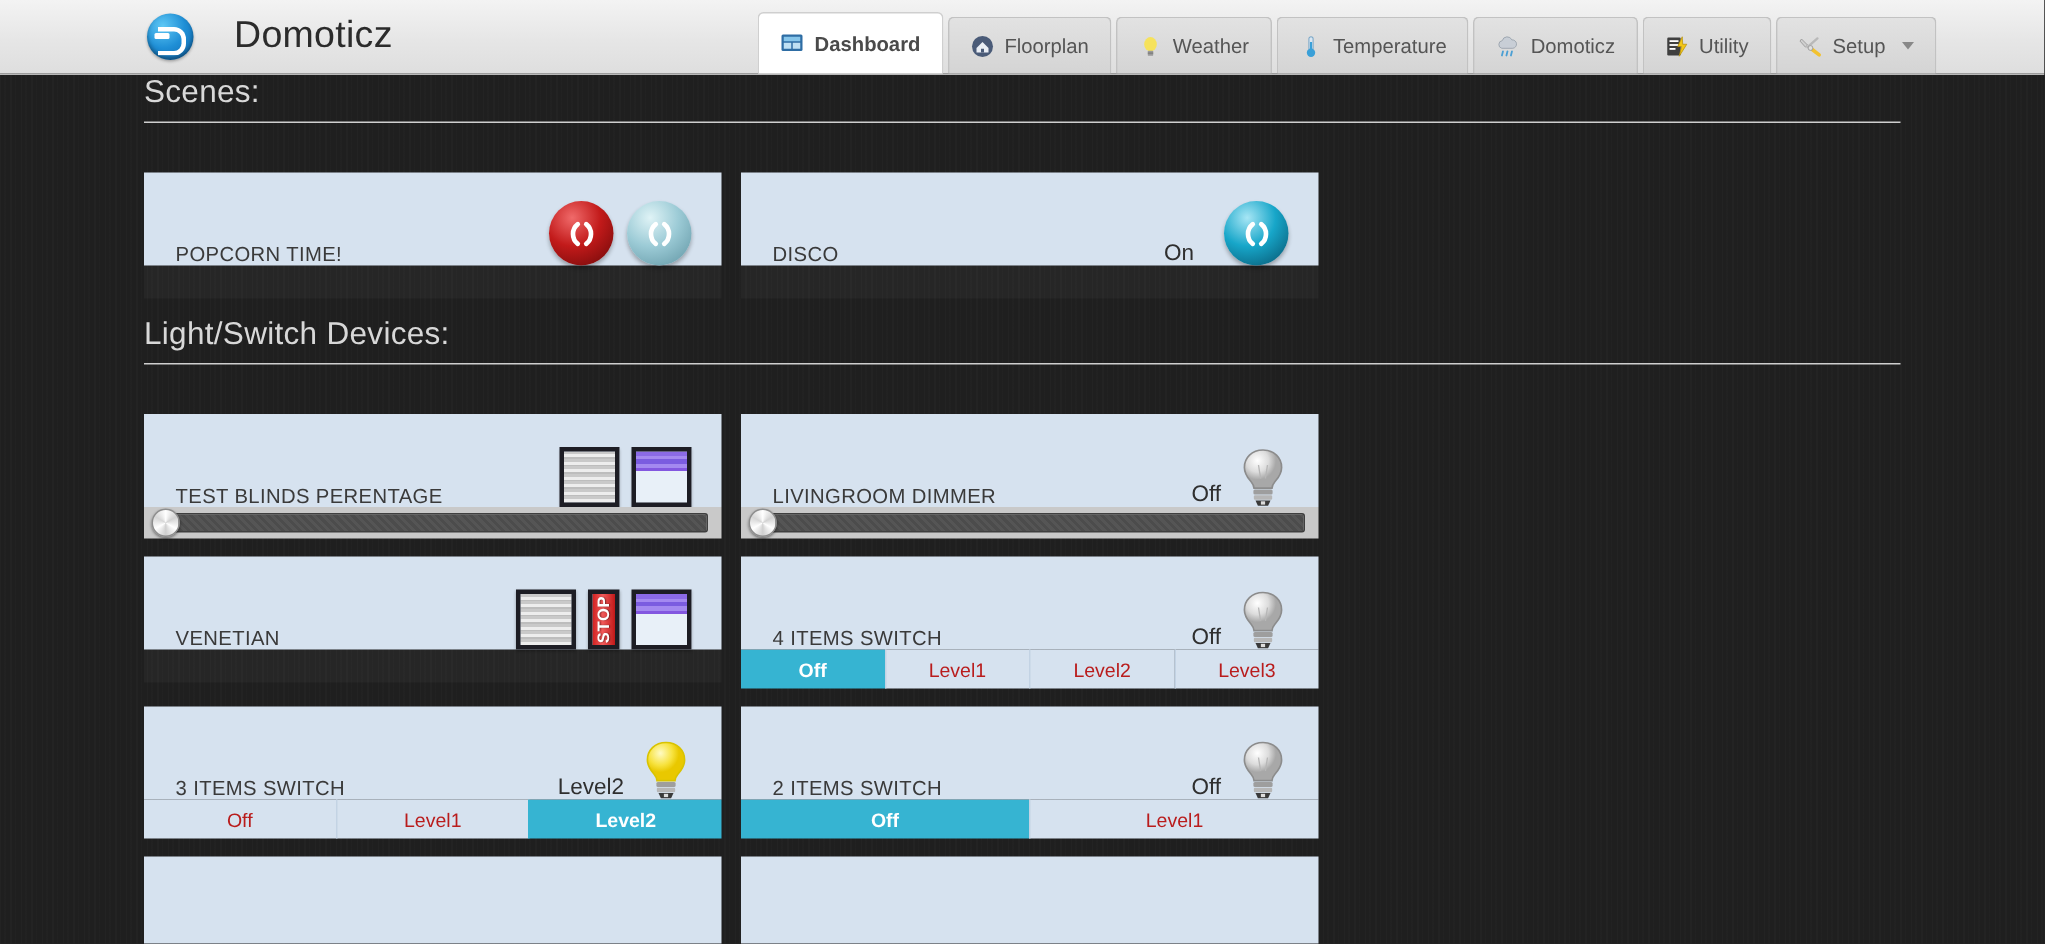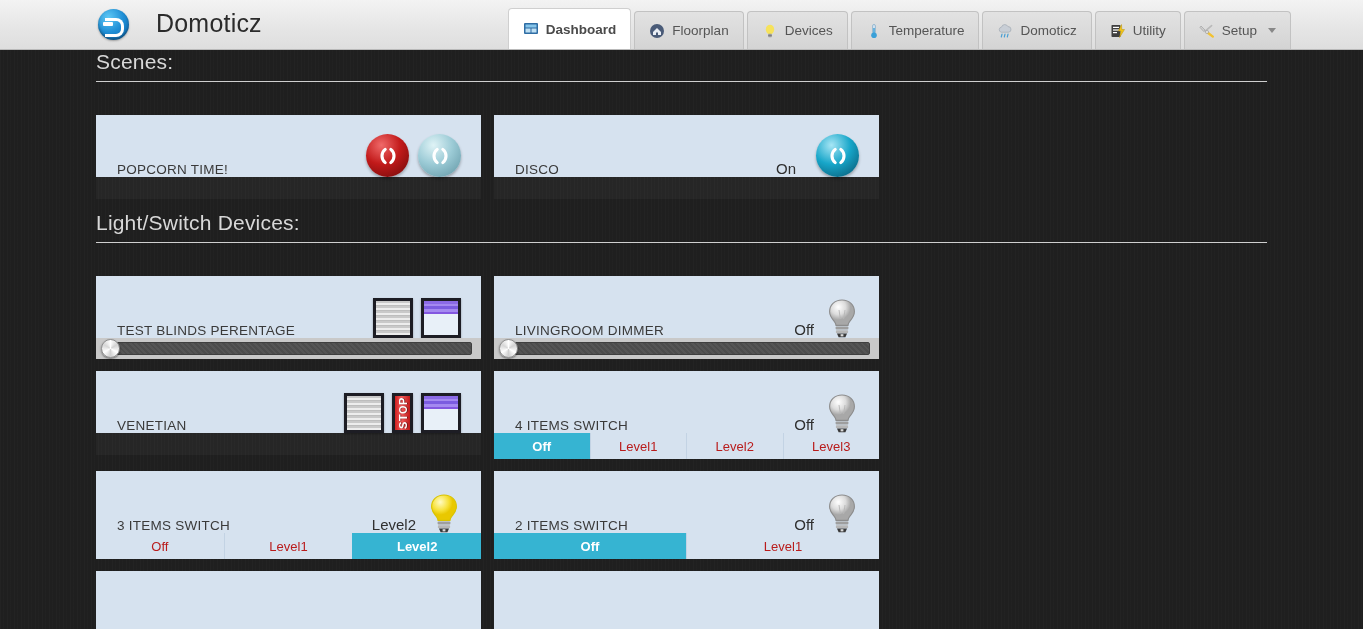--- a/index.html
+++ b/index.html
@@ -268,21 +268,21 @@
         <span>Floorplan</span>
       </div>
       <div class="tab">
         <span>
           <svg class="ic" viewBox="0 0 16 16">
             <ellipse cx="8" cy="6.5" rx="4.2" ry="4.8" fill="#f6e25c"></ellipse>
             <rect x="6.2" y="10.8" width="3.6" height="3.4" rx="0.6" fill="#9a9a9a"></rect>
             <rect x="6.2" y="12" width="3.6" height="0.8" fill="#7a7a7a"></rect>
           </svg>
         </span>
-        <span>Devices</span>
+        <span>Weather</span>
       </div>
       <div class="tab">
         <span>
           <svg class="ic" viewBox="0 0 16 16">
             <rect x="6.6" y="1.5" width="2.8" height="9" rx="1.4" fill="#d9e6f2" stroke="#7aa7c7" stroke-width="0.7"></rect>
             <circle cx="8" cy="12.2" r="2.8" fill="#3aa0d8"></circle>
             <rect x="7.3" y="5" width="1.4" height="6.5" fill="#3aa0d8"></rect>
           </svg>
         </span>
         <span>Temperature</span>

